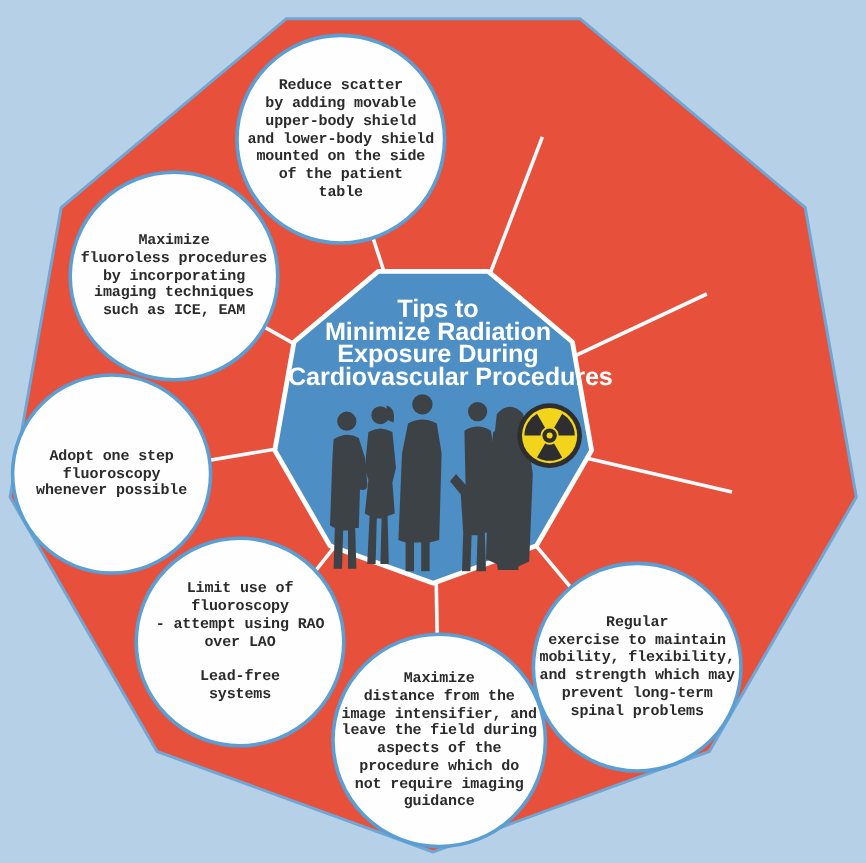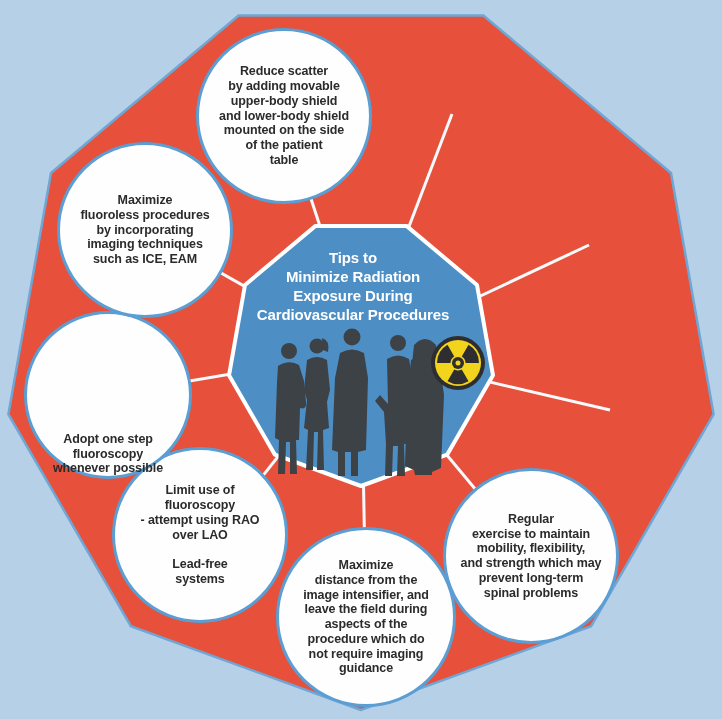--- a/index.html
+++ b/index.html
@@ -1,25 +1,25 @@
 <!DOCTYPE html>
 <html><head>
 <meta charset="utf-8">
 <style>
   html,body{margin:0;padding:0;background:#b6d0e8;}
   .canvas{position:relative;width:722px;height:719px;background:#b6d0e8;overflow:hidden;
           font-family:"Liberation Sans",sans-serif;}
   .diagram-svg{position:absolute;left:0;top:0;}
   .tip-circle{position:absolute;border-radius:50%;background:#fefefe;border:3px solid #5b9ed3;
               box-sizing:border-box;display:flex;align-items:center;justify-content:center;
-              text-align:center;}
+              text-align:center;font-family:Liberation Mono, monospace;}
   .tip-text{white-space:pre;font-size:12.5px;line-height:1.18;font-weight:bold;color:#2b2b2b;
             letter-spacing:-0.1px;}
-  .center-title{position:absolute;left:228px;top:248px;width:250px;text-align:center;
-                white-space:pre;color:#ffffff;font-weight:bold;font-size:15px;line-height:19px;
+  .center-title{position:absolute;left:240px;top:248px;width:250px;text-align:center;
+                white-space:pre;color:#ffffff;font-weight:bold;font-size:21px;line-height:19px;
                 letter-spacing:-0.1px;}
 </style>
 </head>
 <body>
 
 <div class="canvas">
 
   <svg class="diagram-svg" width="722" height="719" viewBox="0 0 722 719">
 
     <polygon points="361,710 130.9,626.2 8.4,414.2 51,173 238.6,15.6 483.4,15.6 671,173 713.6,414.2 591.1,626.2" stroke="#6fa6d4" stroke-width="2.5" fill="#e7503a"></polygon>
@@ -101,21 +101,21 @@
   <div class="tip-circle" style="left:112px;top:447px;width:176px;height:176px;">
     <span class="tip-text">Limit use of
 fluoroscopy
 - attempt using RAO
 over LAO
 
 Lead-free
 systems</span>
   </div>
 
-  <div class="tip-circle" style="left:24px;top:311px;width:168px;height:168px;align-items:flex-end;">
+  <div class="tip-circle" style="left:9px;top:311px;width:168px;height:168px;">
     <span class="tip-text">Adopt one step
 fluoroscopy
 whenever possible</span>
   </div>
 
   <div class="tip-circle" style="left:57px;top:142px;width:176px;height:176px;">
     <span class="tip-text">Maximize
 fluoroless procedures
 by incorporating
 imaging techniques

